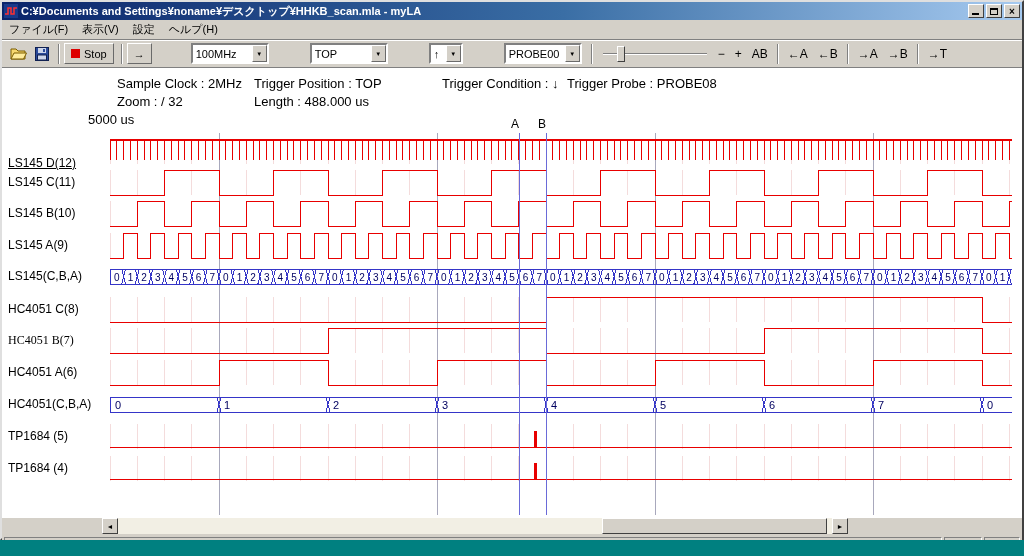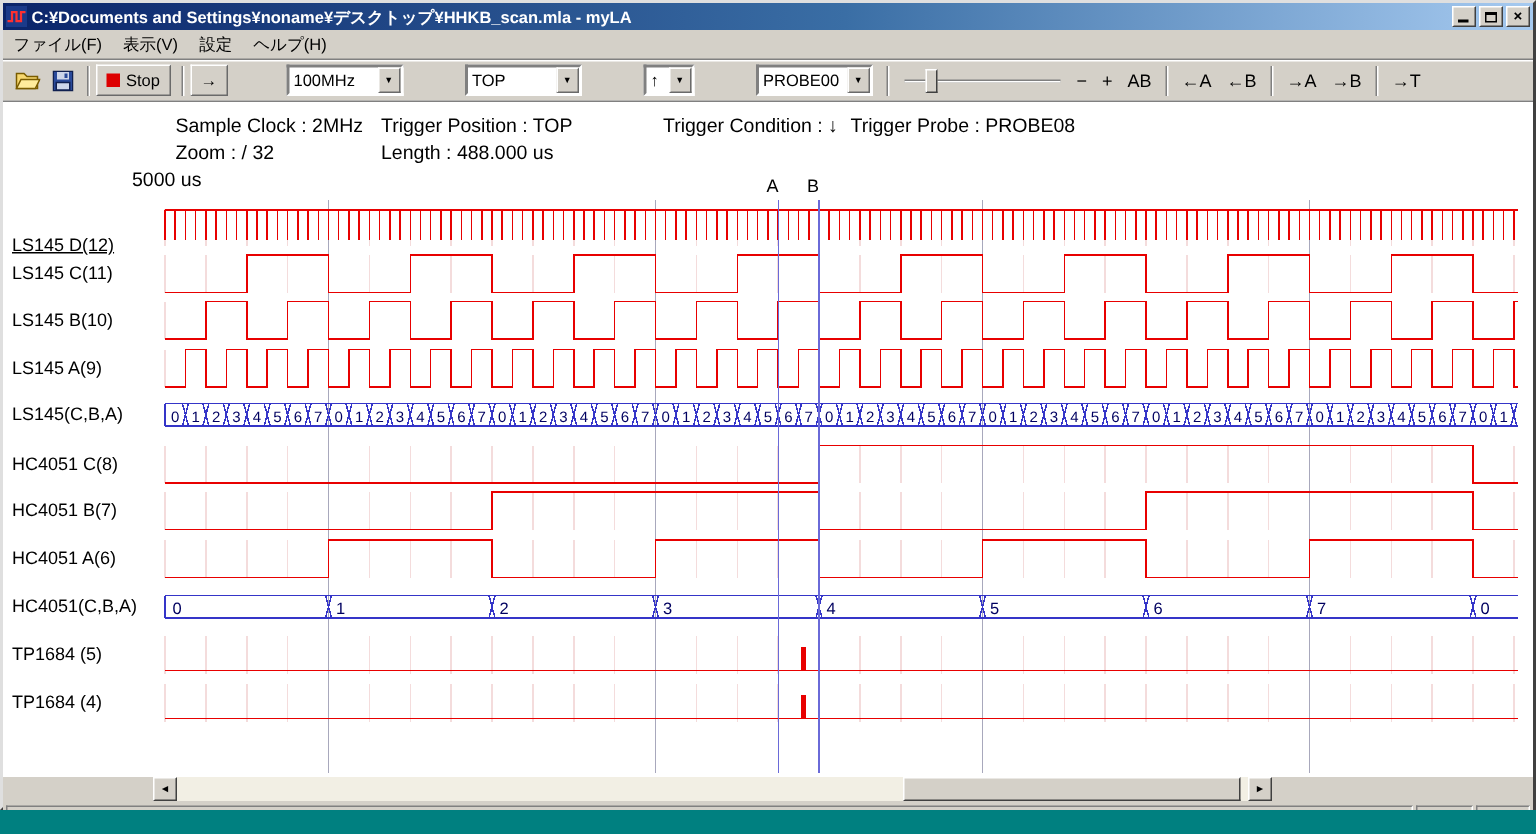--- a/index.html
+++ b/index.html
@@ -825,21 +825,21 @@
     <span class="info-text" style="left:115px;top:26px">Zoom : /  32</span>
     <span class="info-text" style="left:252px;top:26px">Length : 488.000 us</span>
     <span class="info-text" style="left:86px;top:44px">5000 us</span>
 
     <div class="ch-label" style="top: 88px; text-decoration: underline;">LS145 D(12)</div>
     <div class="ch-label" style="top: 107px;">LS145 C(11)</div>
     <div class="ch-label" style="top: 138px;">LS145 B(10)</div>
     <div class="ch-label" style="top: 170px;">LS145 A(9)</div>
     <div class="ch-label" style="top: 201px;">LS145(C,B,A)</div>
     <div class="ch-label" style="top: 234px;">HC4051 C(8)</div>
-    <div class="ch-label" style="top: 265px;">HC4051 B(7)</div>
+    <div class="ch-label" style="top: 265px; font-family: Liberation Serif, serif;">HC4051 B(7)</div>
     <div class="ch-label" style="top: 297px;">HC4051 A(6)</div>
     <div class="ch-label" style="top: 329px;">HC4051(C,B,A)</div>
     <div class="ch-label" style="top: 361px;">TP1684 (5)</div>
     <div class="ch-label" style="top: 393px;">TP1684 (4)</div>
   </div>
 
   <div class="scrollstrip">
     <div class="hscroll">
       <div class="sb-btn">◄</div>
       <div class="sb-track">

